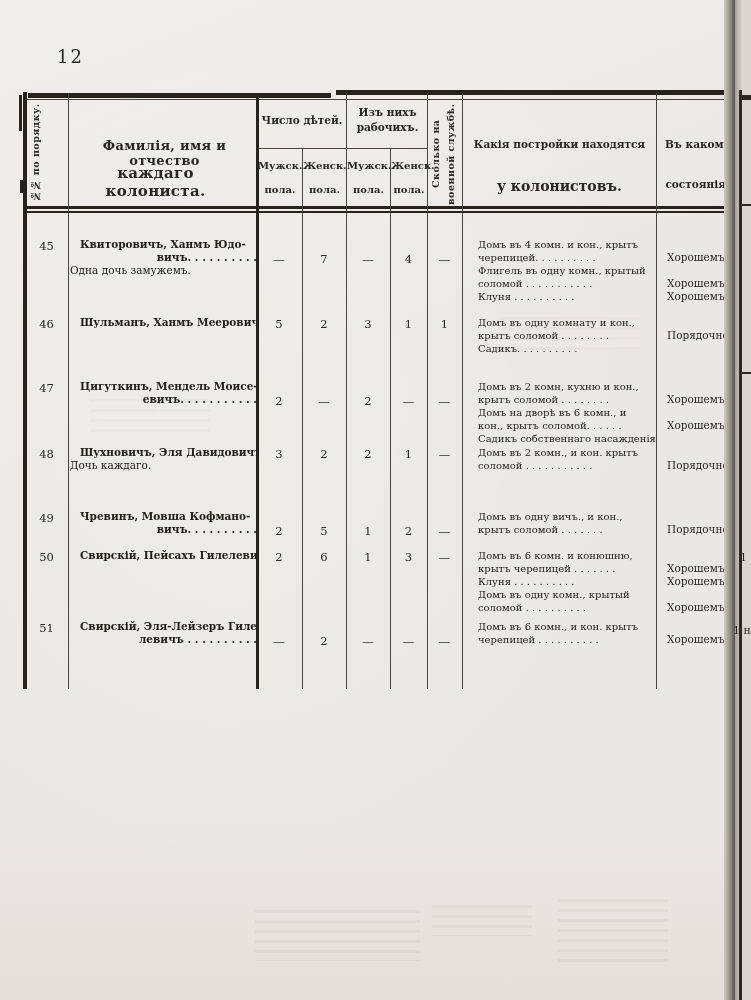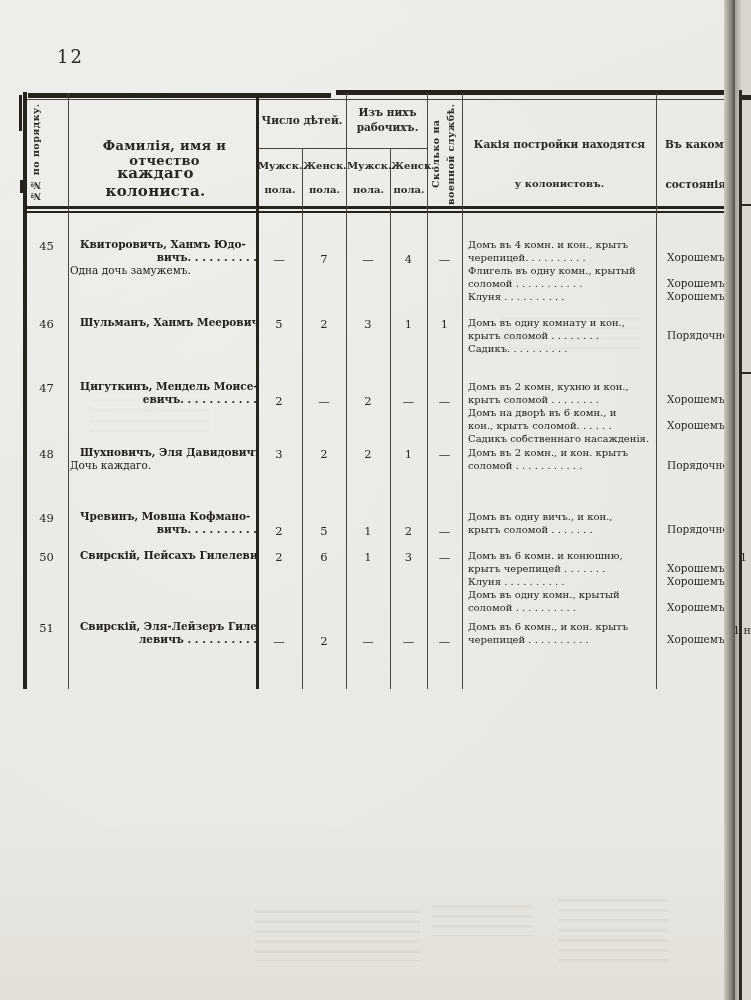--- a/index.html
+++ b/index.html
@@ -25,21 +25,21 @@
   .num{left:0;width:43px;text-align:center;font-size:11.5px;color:#2a2722;padding-top:1px;}
   .name{left:43px;width:189px;font-size:10.5px;line-height:13px;color:#23201a;}
   .nl1{font-weight:bold;padding-left:12px;white-space:nowrap;overflow:hidden;}
   .nl2{font-weight:bold;padding-left:24px;white-space:nowrap;overflow:hidden;text-align:right;}
   .note{padding-left:2px;font-size:10.5px;white-space:nowrap;overflow:hidden;}
   .v{width:44px;text-align:center;font-size:11.5px;color:#2b2823;top:1px;}
   .v2 .v{top:14px;}
   .cm{left:232px;} .cf{left:277px;} .wm{left:321px;} .wf{left:365px;width:37px;}
   .mil{left:402px;width:35px;}
   .bld{left:437px;width:194px;font-size:10px;line-height:13px;color:#25221c;}
-  .bline{height:13px;padding-left:6px;white-space:nowrap;overflow:hidden;}
+  .bline{height:13px;padding-left:16px;white-space:nowrap;overflow:hidden;}
   .bline.ind{}
   .cond{left:631px;width:79px;font-size:10.5px;line-height:13px;color:#2a2722;overflow:hidden;}
   .cline{height:13px;padding-left:11px;white-space:nowrap;}
   
   #gutter-shadow{left:724px;top:0;width:11px;height:1000px;
      background:linear-gradient(90deg,#cfccc4,#8d8a82 60%,#55524b);}
   #facing-sliver{left:735px;top:0;width:16px;height:1000px;background:#d9d6cf;
      background-image:linear-gradient(90deg, rgba(0,0,0,.25), rgba(0,0,0,0) 45%);}
   .sliver-line{position:absolute;background:#2b2822;}
   .frag{position:absolute;font-size:11px;color:#2a2722;font-family:"DejaVu Serif",serif;}
@@ -89,21 +89,21 @@
   <div class="hd" style="left:303px;top:160px;width:43px;font-size:10px;">Женск.</div>
   <div class="hd" style="left:303px;top:184px;width:43px;font-size:10px;">пола.</div>
   <div class="hd" style="left:347px;top:160px;width:43px;font-size:10px;">Мужск.</div>
   <div class="hd" style="left:347px;top:184px;width:43px;font-size:10px;">пола.</div>
   <div class="hd" style="left:391px;top:160px;width:36px;font-size:10px;">Женск.</div>
   <div class="hd" style="left:391px;top:184px;width:36px;font-size:10px;">пола.</div>
 
   <div class="vert abs" style="left:428px;top:100px;width:33px;height:108px;font-size:9.5px;line-height:15px;">Сколько на военной службѣ.</div>
 
   <div class="hd" style="left:463px;top:138px;width:193px;font-size:10.5px;">Какія постройки находятся</div>
-  <div class="hd" style="left:463px;top:178px;width:193px;font-size:10px;">у колонистовъ.</div>
+  <div class="hd" style="left:463px;top:178px;width:193px;font-size:14px;">у колонистовъ.</div>
 
   <div class="hd" style="left:660px;top:138px;width:80px;font-size:10.5px;text-align:left;padding-left:5px;white-space:nowrap;overflow:hidden;">Въ какомъ он</div>
   <div class="hd" style="left:660px;top:178px;width:75px;font-size:10.5px;">состоянія.</div>
 
   <div class="r v2" style="top:238px;">
     <div class="cell num">45</div>
     <div class="cell name">
       <div class="nl1">Квиторовичъ, Ханмъ Юдо-</div>
       <div class="nl2">вичъ. . . . . . . . . .</div>
       <div class="note">Одна дочь замужемъ.</div>

